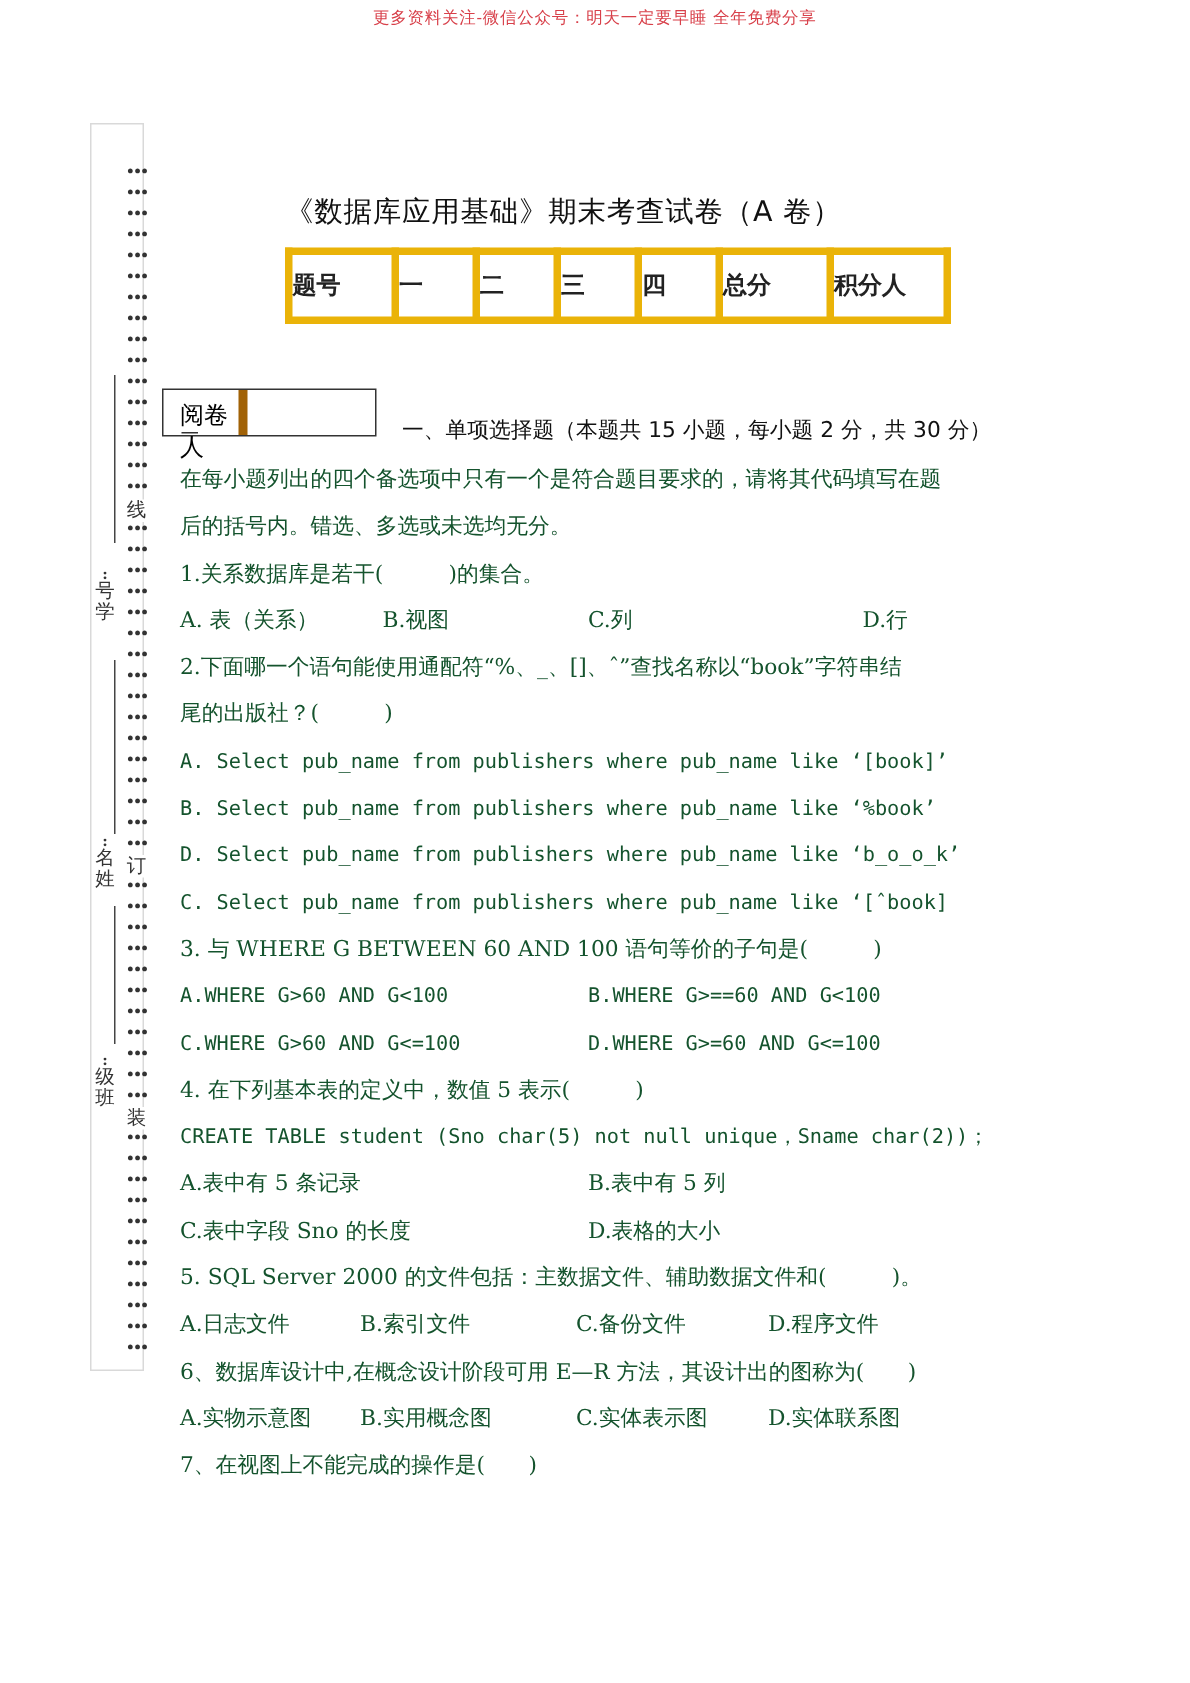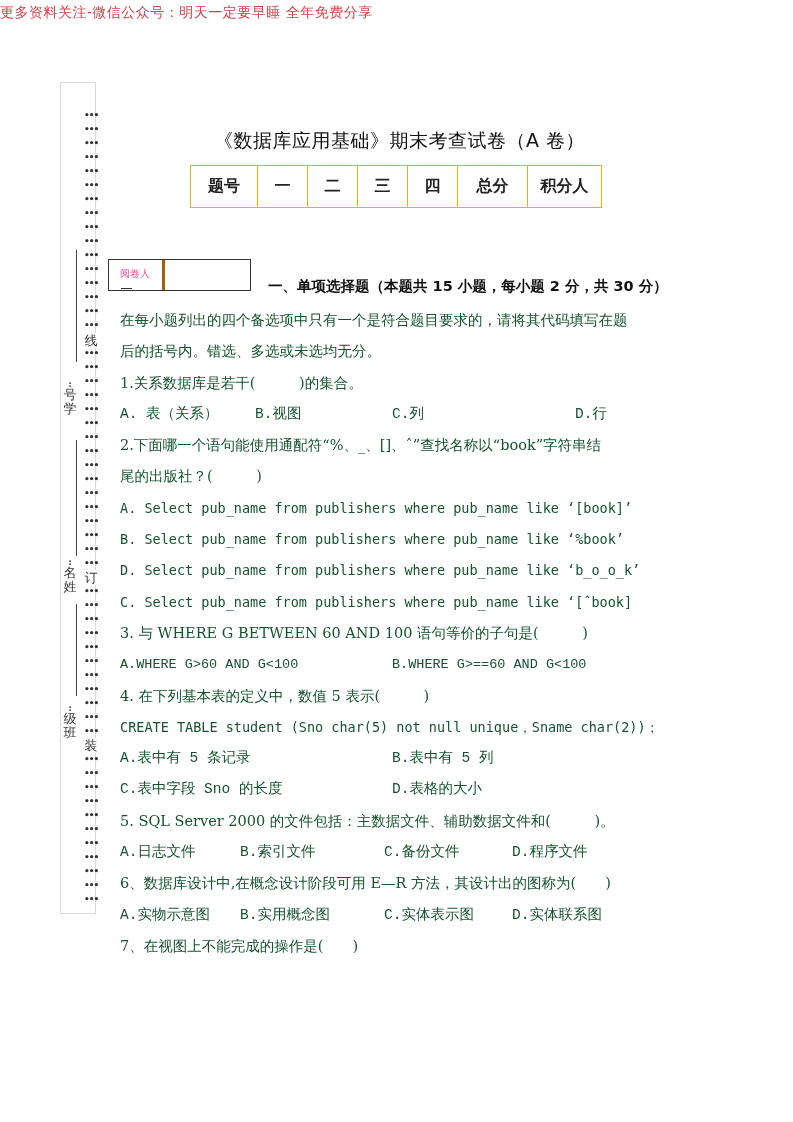--- a/index.html
+++ b/index.html
@@ -2,22 +2,22 @@
 <html><head>
 <meta charset="utf-8">
 <style>
   html, body { margin: 0; padding: 0; background: #ffffff; }
   body {
     width: 793px; height: 1122px; position: relative; overflow: hidden;
     font-family: "DejaVu Serif", "Liberation Serif", serif;
     color: #222;
   }
   .watermark {
-    position: absolute; top: 4px; left: 0; width: 793px; text-align: left;
-    font-size: 14px; color: #d8404a; letter-spacing: 0.5px;
+    position: absolute; top: 4px; left: 0; width: 793px; text-align: center;
+    font-size: 11px; color: #d8404a; letter-spacing: 0.5px;
   }
   
   .binding {
     position: absolute; left: 60px; top: 82px; width: 36px; height: 832px;
     border: 1px solid #d9d9d9; box-sizing: border-box;
   }
   .dots {
     position: absolute; left: 84px; top: 108px; width: 14px;
   }
   .dots .dot-row {
@@ -32,49 +32,48 @@
   .side-label {
     position: absolute; left: 63px; font-size: 13px; line-height: 14px; color: #333;
     width: 14px; text-align: center;
   }
   .side-label .colon { display: block; font-size: 10px; line-height: 8px; font-weight: bold; }
 
   .title {
     position: absolute; top: 128px; left: 190px; width: 420px;
     font-family: "DejaVu Sans", sans-serif; font-size: 19px; color: #111;
     letter-spacing: 0.5px;
-    margin-left: 24px;
   }
   table.score {
     position: absolute; top: 165px; left: 190px; border-collapse: collapse;
     font-family: "DejaVu Sans", sans-serif; font-weight: bold; font-size: 16px;
   }
   table.score td {
-    border: 1px solid #eab308; height: 41px; text-align: center; padding: 0;
+    border: 5px solid #eab308; height: 41px; padding: 0;
   }
   .reader-box {
     position: absolute; top: 259px; left: 108px; width: 143px; height: 32px;
     border: 1px solid #333; box-sizing: border-box; display: flex;
   }
   .reader-box .lbl {
-    width: 56px; border-right: 3px solid #a16207; font-size: 10px; padding: 7px 0 0 11px;
-    box-sizing: border-box; position: relative; color: #ec4899;
+    width: 56px; border-right: 6px solid #a16207; font-size: 16px; padding: 7px 0 0 11px;
+    box-sizing: border-box; position: relative; color: #000000;
   }
   .reader-box .lbl .under { position: absolute; left: 12px; bottom: 1px; width: 11px; height: 1px; background: #333; }
   .section-head {
     position: absolute; top: 277px; left: 268px;
-    font-family: "DejaVu Sans", sans-serif; font-weight: bold; font-size: 14.5px; color: #111;
+    font-family: "DejaVu Sans", sans-serif; font-weight: normal; font-size: 14.5px; color: #111;
   }
   .content {
     position: absolute; left: 120px; top: 305px; width: 565px;
     font-size: 14.5px; line-height: 31.3px; color: #14532d;
   }
   .line { height: 31.3px; white-space: nowrap; position: relative; }
   .mono { font-family: "DejaVu Sans Mono", "Liberation Mono", monospace; font-size: 13.5px; }
-  .opt { position: absolute; top: 0; font-family: Liberation Mono, monospace; }
+  .opt { position: absolute; top: 0; }
 </style>
 </head>
 <body>
 
 <div class="watermark">更多资料关注-微信公众号：明天一定要早睡 全年免费分享</div>
 
 <div class="binding"></div>
 <div class="dots" id="dots">
     <div class="dot-row">•••</div>
     <div class="dot-row">•••</div>
@@ -199,20 +198,24 @@
   <div class="line mono">A. Select pub_name from publishers where pub_name like ‘[book]’</div>
   <div class="line mono">B. Select pub_name from publishers where pub_name like ‘%book’</div>
   <div class="line mono">D. Select pub_name from publishers where pub_name like ‘b_o_o_k’</div>
   <div class="line mono">C. Select pub_name from publishers where pub_name like ‘[ˆbook]</div>
 
   <div class="line">3. 与 WHERE G BETWEEN 60 AND 100 语句等价的子句是(　　　)</div>
   <div class="line mono">
     <span class="opt" style="left:0">A.WHERE G&gt;60 AND G&lt;100</span>
     <span class="opt" style="left:272px">B.WHERE G&gt;==60 AND G&lt;100</span>
   </div>
+  <div class="line mono">
+    <span class="opt" style="left:0">C.WHERE G&gt;60 AND G&lt;=100</span>
+    <span class="opt" style="left:272px">D.WHERE G&gt;=60 AND G&lt;=100</span>
+  </div>
 
   <div class="line">4. 在下列基本表的定义中，数值 5 表示(　　　)</div>
   <div class="line mono">CREATE TABLE student (Sno char(5) not null  unique，Sname char(2))；</div>
   <div class="line">
     <span class="opt" style="left:0">A.表中有 5 条记录</span>
     <span class="opt" style="left:272px">B.表中有 5 列</span>
   </div>
   <div class="line">
     <span class="opt" style="left:0">C.表中字段 Sno 的长度</span>
     <span class="opt" style="left:272px">D.表格的大小</span>

